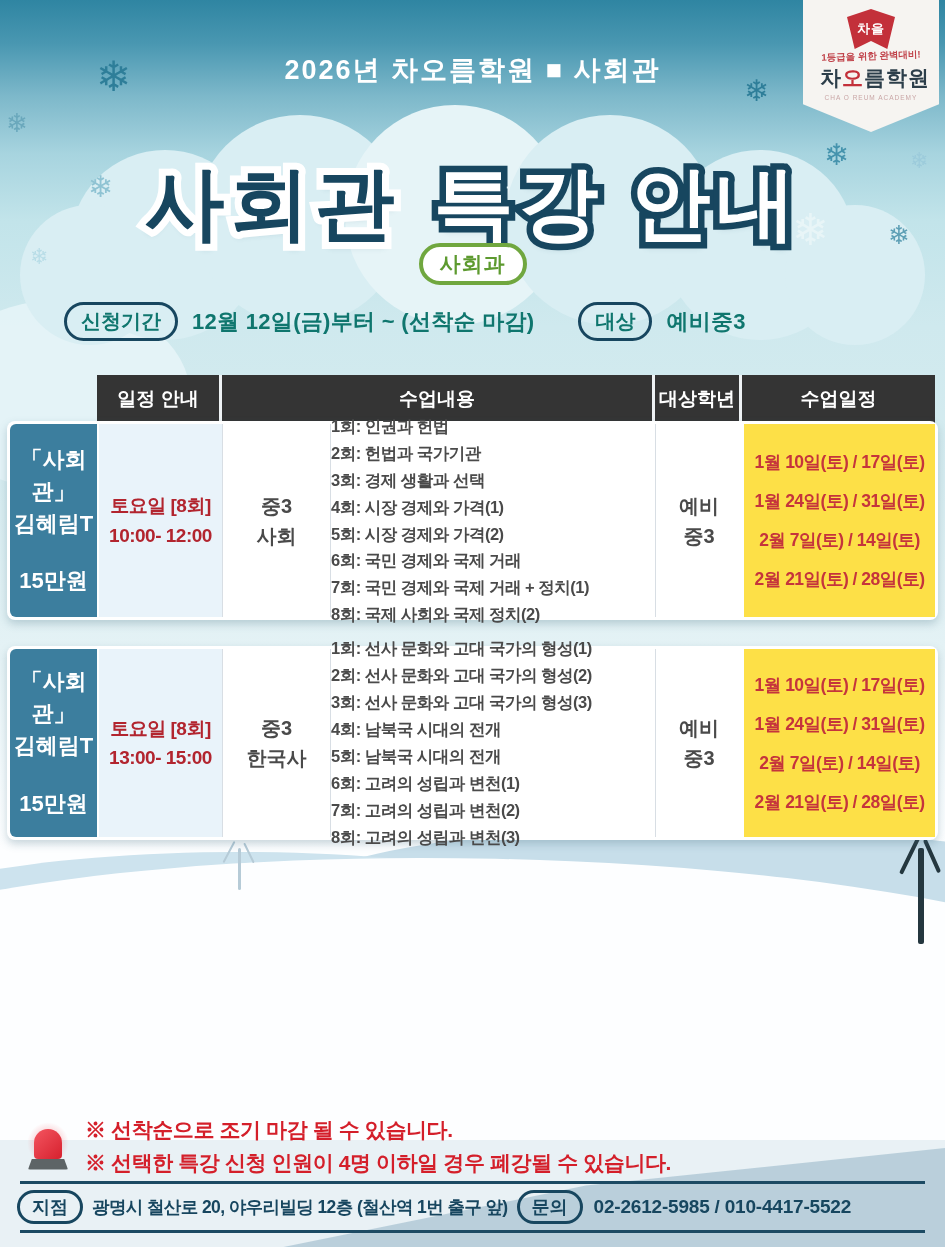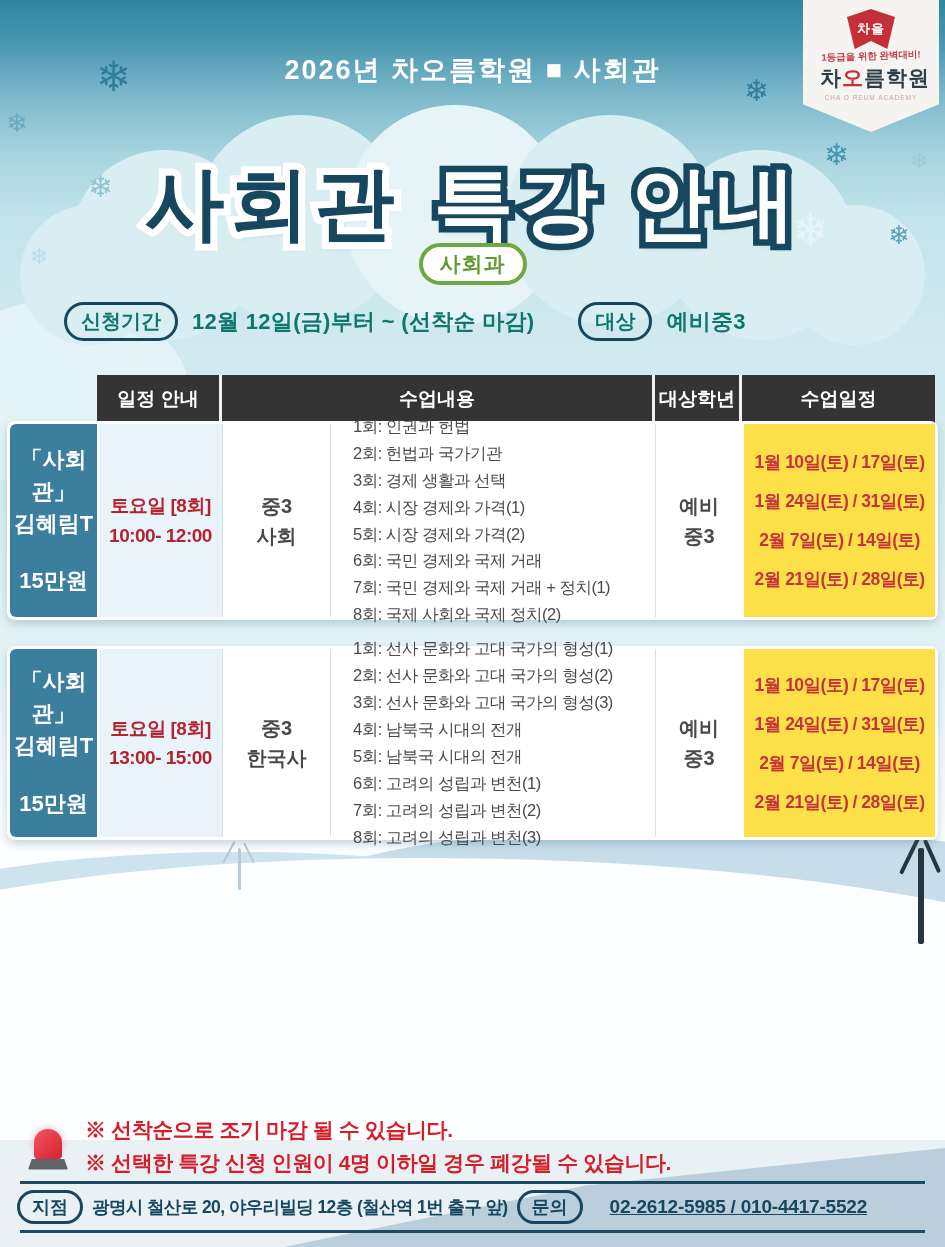--- a/index.html
+++ b/index.html
@@ -85,22 +85,22 @@
     font-weight:800; font-size:22px; display:flex; flex-direction:column; justify-content:center;
     text-align:center; line-height:1.45; }
   .cell-label .price { margin-top:26px; }
   .cell-schedule { width:125px; background:#e9f3fa; border-left:2px solid #fff;
     display:flex; flex-direction:column; justify-content:center; text-align:center;
     color:#b2242e; font-weight:800; font-size:19px; line-height:1.55; letter-spacing:-.5px; }
   .cell-subject { width:108px; background:#fff; border-left:1.5px solid #d8dee4;
     display:flex; flex-direction:column; justify-content:center; text-align:center;
     color:#4a4a4a; font-weight:800; font-size:20px; line-height:1.5; }
   .cell-sessions { width:325px; background:#fff; border-left:1.5px solid #d8dee4;
-    color:#4a4a4a; font-size:16.5px; font-weight:400; display:flex; flex-direction:column;
-    justify-content:center; padding-left:22px; line-height:1.63; letter-spacing:-.5px; white-space:nowrap; }
+    color:#4a4a4a; font-size:16.5px; font-weight:700; display:flex; flex-direction:column;
+    justify-content:center; line-height:1.63; letter-spacing:-.5px; white-space:nowrap; }
   .cell-grade { width:87px; background:#fff; border-left:1.5px solid #d8dee4;
     display:flex; flex-direction:column; justify-content:center; text-align:center;
     color:#4a4a4a; font-weight:800; font-size:20px; line-height:1.5; }
   .cell-dates { width:193px; background:#fde047; border-left:2px solid #fff;
     color:#c5343c; font-weight:800; font-size:17.5px; display:flex; flex-direction:column;
     justify-content:center; gap:15px; text-align:center; letter-spacing:-.5px; white-space:nowrap; }
 
   
   .alert { position:absolute; top:1114px; left:26px; display:flex; align-items:center; gap:15px; }
   .siren { position:relative; width:44px; height:52px; }
@@ -112,21 +112,21 @@
     background:#5d6466; border-radius:2px; clip-path:polygon(10% 0,90% 0,100% 100%,0 100%); }
   .alert-lines { color:#d41f2a; font-weight:800; font-size:21px; line-height:1.55; letter-spacing:-.4px; white-space:nowrap; }
 
   
   .frule { position:absolute; left:20px; width:905px; height:3px; background:#1c4a63; }
   .frule-top { top:1181px; } .frule-bottom { top:1230px; }
   .footer { position:absolute; top:1190px; left:17px; display:flex; align-items:center; gap:9px;
     color:#17465f; font-weight:800; white-space:nowrap; }
   .fpill { border:3px solid #17465f; border-radius:18px; padding:2px 12px; font-size:18px; }
   .faddr { font-size:17.5px; letter-spacing:-.6px; }
-  .fphone { font-size:19px; letter-spacing:-.2px; margin-left:18px;text-decoration:underline; }
+  .fphone { font-size:19px; letter-spacing:-.2px; margin-left:2px; }
 </style>
 </head>
 <body>
 
 <div id="page">
 
   <div class="bg-top"></div>
   <div class="bg-low"></div>
   <div class="bg-snow"></div>
   <div class="hill-blue"></div>

